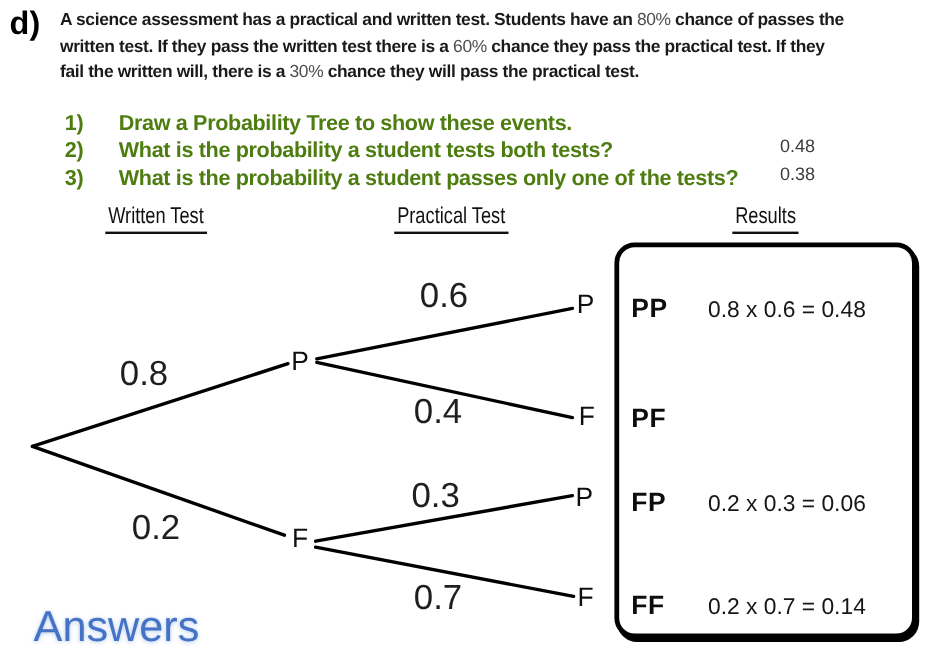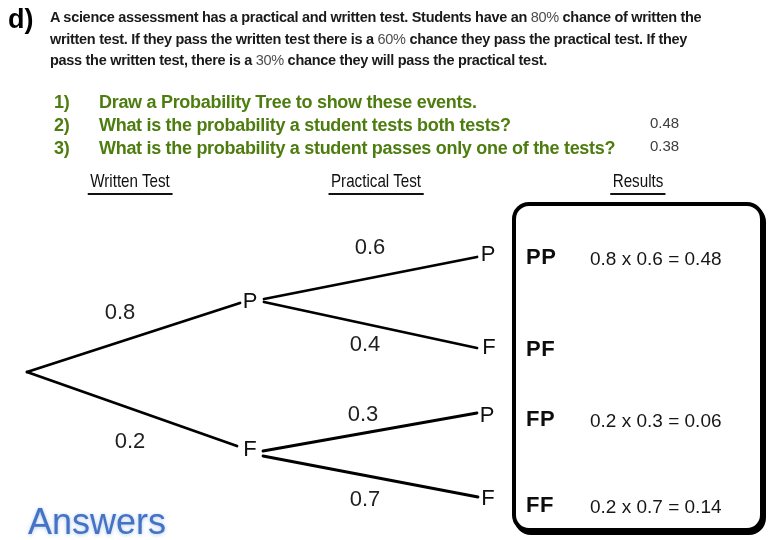--- a/index.html
+++ b/index.html
@@ -64,21 +64,21 @@
     padding: 0 3px 1px 3px;
     white-space: nowrap;
     transform: translateX(-50%) scaleX(0.8);
   }
 
   
   .tree-lines { position: absolute; left: 0; top: 0; }
   .prob {
     position: absolute;
     transform: translate(-50%, -50%);
-    font-size: 22px;
+    font-size: 29px;
     font-weight: 400;
     color: #1f1f1f;
     white-space: nowrap;
   }
   .node {
     position: absolute;
     transform: translate(-50%, -50%);
     font-size: 22px;
     font-weight: 500;
     color: #0f0f0f;
@@ -128,23 +128,23 @@
   }
 </style>
 </head>
 <body>
 
 <div id="stage">
 
   <div class="part-label">d)</div>
 
   <div class="problem">
-    <div class="para-line"><span>A science assessment has a practical and written test. Students have an </span><span class="pct">80%</span><span> chance of written the</span></div>
+    <div class="para-line"><span>A science assessment has a practical and written test. Students have an </span><span class="pct">80%</span><span> chance of passes the</span></div>
     <div class="para-line"><span>written test. If they pass the written test there is a </span><span class="pct">60%</span><span> chance they pass the practical test. If they</span></div>
-    <div class="para-line"><span>pass the written test, there is a </span><span class="pct">30%</span><span> chance they will pass the practical test.</span></div>
+    <div class="para-line"><span>fail the written will, there is a </span><span class="pct">30%</span><span> chance they will pass the practical test.</span></div>
   </div>
 
   <div class="q-row" style="top:92px"><span class="q-num">1)</span><span class="q-text">Draw a Probability Tree to show these events.</span></div>
   <div class="q-row" style="top:115px"><span class="q-num">2)</span><span class="q-text">What is the probability a student tests both tests?</span></div>
   <div class="q-row" style="top:138px"><span class="q-num">3)</span><span class="q-text">What is the probability a student passes only one of the tests?</span></div>
   <div class="q-answer" style="top:114px">0.48</div>
   <div class="q-answer" style="top:137px">0.38</div>
 
   <div class="tree-header" style="left:130px">Written Test</div>
   <div class="tree-header" style="left:376px">Practical Test</div>

